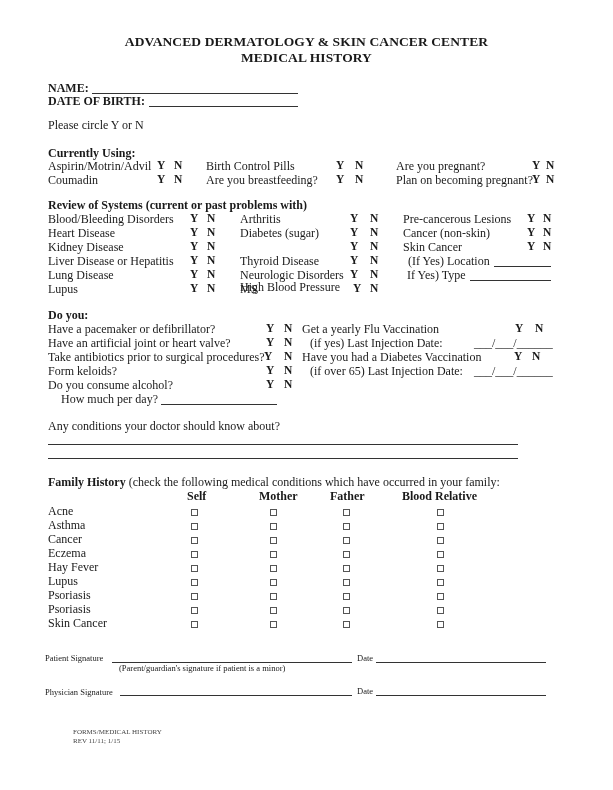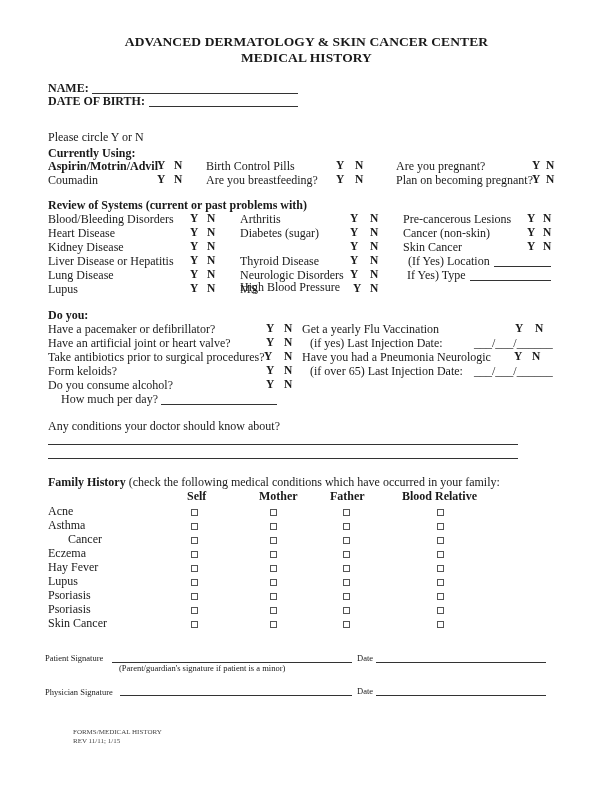--- a/index.html
+++ b/index.html
@@ -21,25 +21,25 @@
 <body>
 
 <div class="abs title" style="top:34px;">ADVANCED DERMATOLOGY &amp; SKIN CANCER CENTER</div>
 <div class="abs title" style="top:50px;">MEDICAL HISTORY</div>
 
 <div class="abs lbl bold" style="left:48px; top:81px;">NAME:</div>
 <div class="line field" style="left:92px; top:93px; width:206px;"></div>
 <div class="abs lbl bold" style="left:48px; top:94px;">DATE OF BIRTH:</div>
 <div class="line field" style="left:149px; top:106px; width:149px;"></div>
 
-<div class="abs lbl" style="left:48px; top:130px;">Please circle Y or N</div>
+<div class="abs lbl" style="left:48px; top:118px;">Please circle Y or N</div>
 
 <div class="abs hdr" style="left:48px; top:146px;">Currently Using:</div>
 
-<div class="abs lbl" style="left:48px; top:159px;font-weight:bold;">Aspirin/Motrin/Advil</div>
+<div class="abs lbl" style="left:48px; top:159px;">Aspirin/Motrin/Advil</div>
 <div class="abs yn" style="left:157px; top:159px;">Y</div>
 <div class="abs yn" style="left:174px; top:159px;">N</div>
 
 <div class="abs lbl" style="left:48px; top:173px;">Coumadin</div>
 <div class="abs yn" style="left:157px; top:173px;">Y</div>
 <div class="abs yn" style="left:174px; top:173px;">N</div>
 
 <div class="abs lbl" style="left:206px; top:159px;">Birth Control Pills</div>
 <div class="abs yn" style="left:336px; top:159px;">Y</div>
 <div class="abs yn" style="left:355px; top:159px;">N</div>
@@ -134,21 +134,21 @@
 <div class="abs yn" style="left:284px; top:364px;">N</div>
 <div class="abs yn" style="left:266px; top:378px;">Y</div>
 <div class="abs yn" style="left:284px; top:378px;">N</div>
 
 <div class="abs lbl" style="left:302px; top:322px;">Get a yearly Flu Vaccination</div>
 <div class="abs yn" style="left:515px; top:322px;">Y</div>
 <div class="abs yn" style="left:535px; top:322px;">N</div>
 <div class="abs lbl" style="left:310px; top:336px;">(if yes) Last Injection Date:</div>
 <div class="abs lbl field" style="left:474px; top:336px;">___/___/______</div>
 
-<div class="abs lbl" style="left:302px; top:350px;">Have you had a Pneumonia Neurologic</div>
+<div class="abs lbl" style="left:302px; top:350px;">Have you had a Diabetes Vaccination</div>
 <div class="abs yn" style="left:514px; top:350px;">Y</div>
 <div class="abs yn" style="left:532px; top:350px;">N</div>
 <div class="abs lbl" style="left:310px; top:364px;">(if over 65) Last Injection Date:</div>
 <div class="abs lbl field" style="left:474px; top:364px;">___/___/______</div>
 
 <div class="abs lbl" style="left:48px; top:419px;">Any conditions your doctor should know about?</div>
 <div class="line field" style="left:48px; top:444px; width:470px;"></div>
 <div class="line field" style="left:48px; top:458px; width:470px;"></div>
 
 <div class="abs lbl" style="left:48px; top:475px;">
@@ -165,21 +165,21 @@
     <div class="abs lbl" style="left: 48px; top: 504px;">Acne</div>
     <div class="cb" style="left: 191px; top: 509px;"></div>
     <div class="cb" style="left: 270px; top: 509px;"></div>
     <div class="cb" style="left: 343px; top: 509px;"></div>
     <div class="cb" style="left: 437px; top: 509px;"></div>
     <div class="abs lbl" style="left: 48px; top: 518px;">Asthma</div>
     <div class="cb" style="left: 191px; top: 523px;"></div>
     <div class="cb" style="left: 270px; top: 523px;"></div>
     <div class="cb" style="left: 343px; top: 523px;"></div>
     <div class="cb" style="left: 437px; top: 523px;"></div>
-    <div class="abs lbl" style="left: 48px; top: 532px; margin-left: 20px;">Cancer</div>
+    <div class="abs lbl" style="left: 48px; top: 532px;">Cancer</div>
     <div class="cb" style="left: 191px; top: 537px;"></div>
     <div class="cb" style="left: 270px; top: 537px;"></div>
     <div class="cb" style="left: 343px; top: 537px;"></div>
     <div class="cb" style="left: 437px; top: 537px;"></div>
     <div class="abs lbl" style="left: 48px; top: 546px;">Eczema</div>
     <div class="cb" style="left: 191px; top: 551px;"></div>
     <div class="cb" style="left: 270px; top: 551px;"></div>
     <div class="cb" style="left: 343px; top: 551px;"></div>
     <div class="cb" style="left: 437px; top: 551px;"></div>
     <div class="abs lbl" style="left: 48px; top: 560px;">Hay Fever</div>

